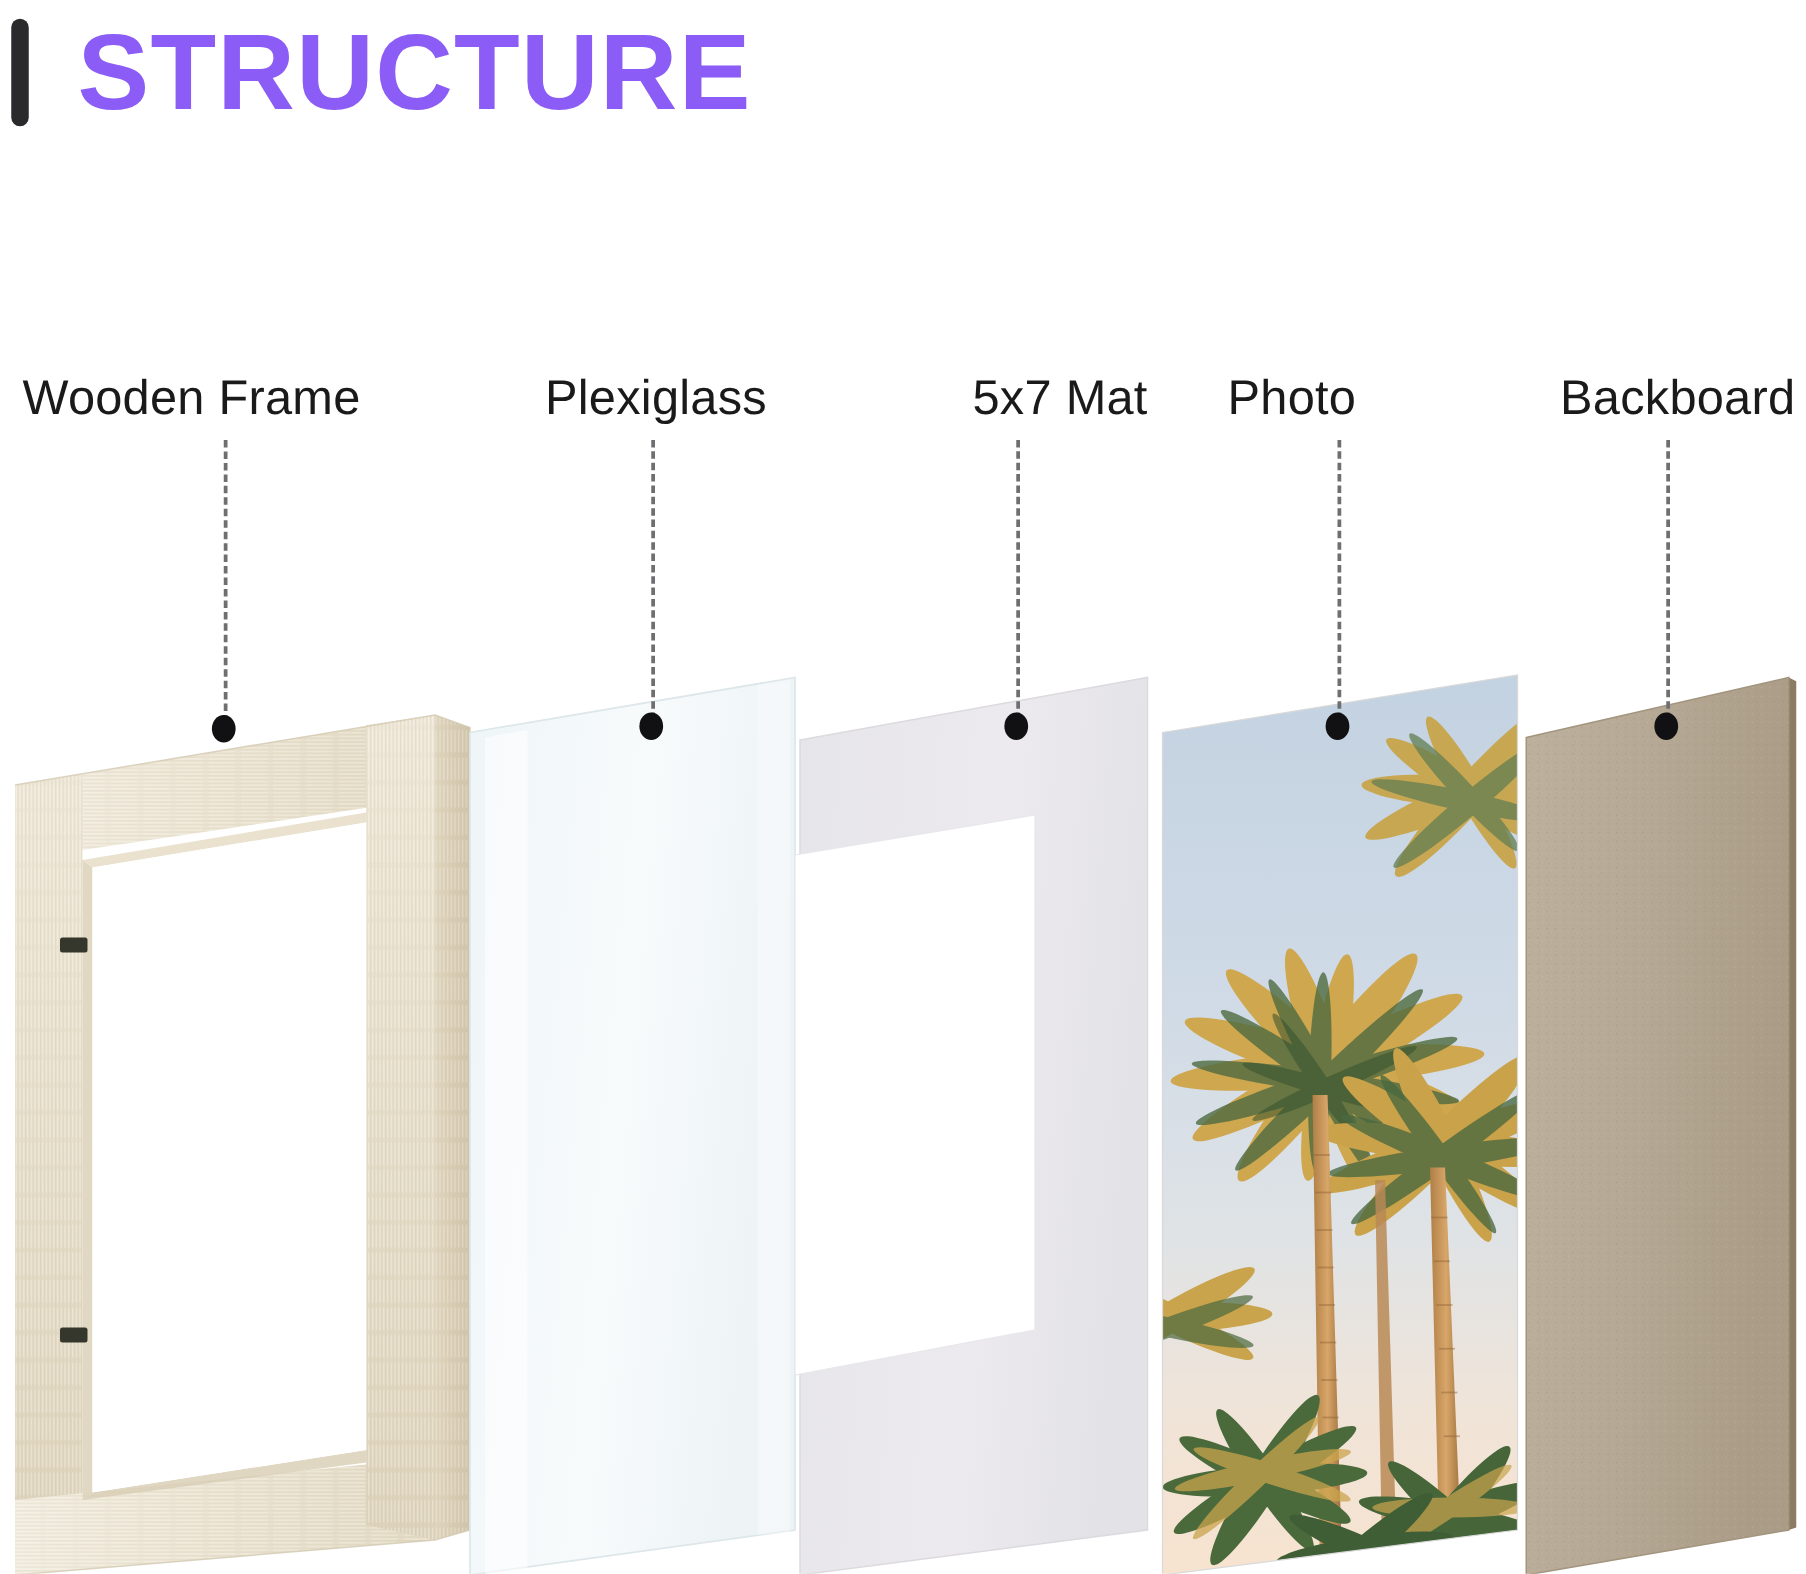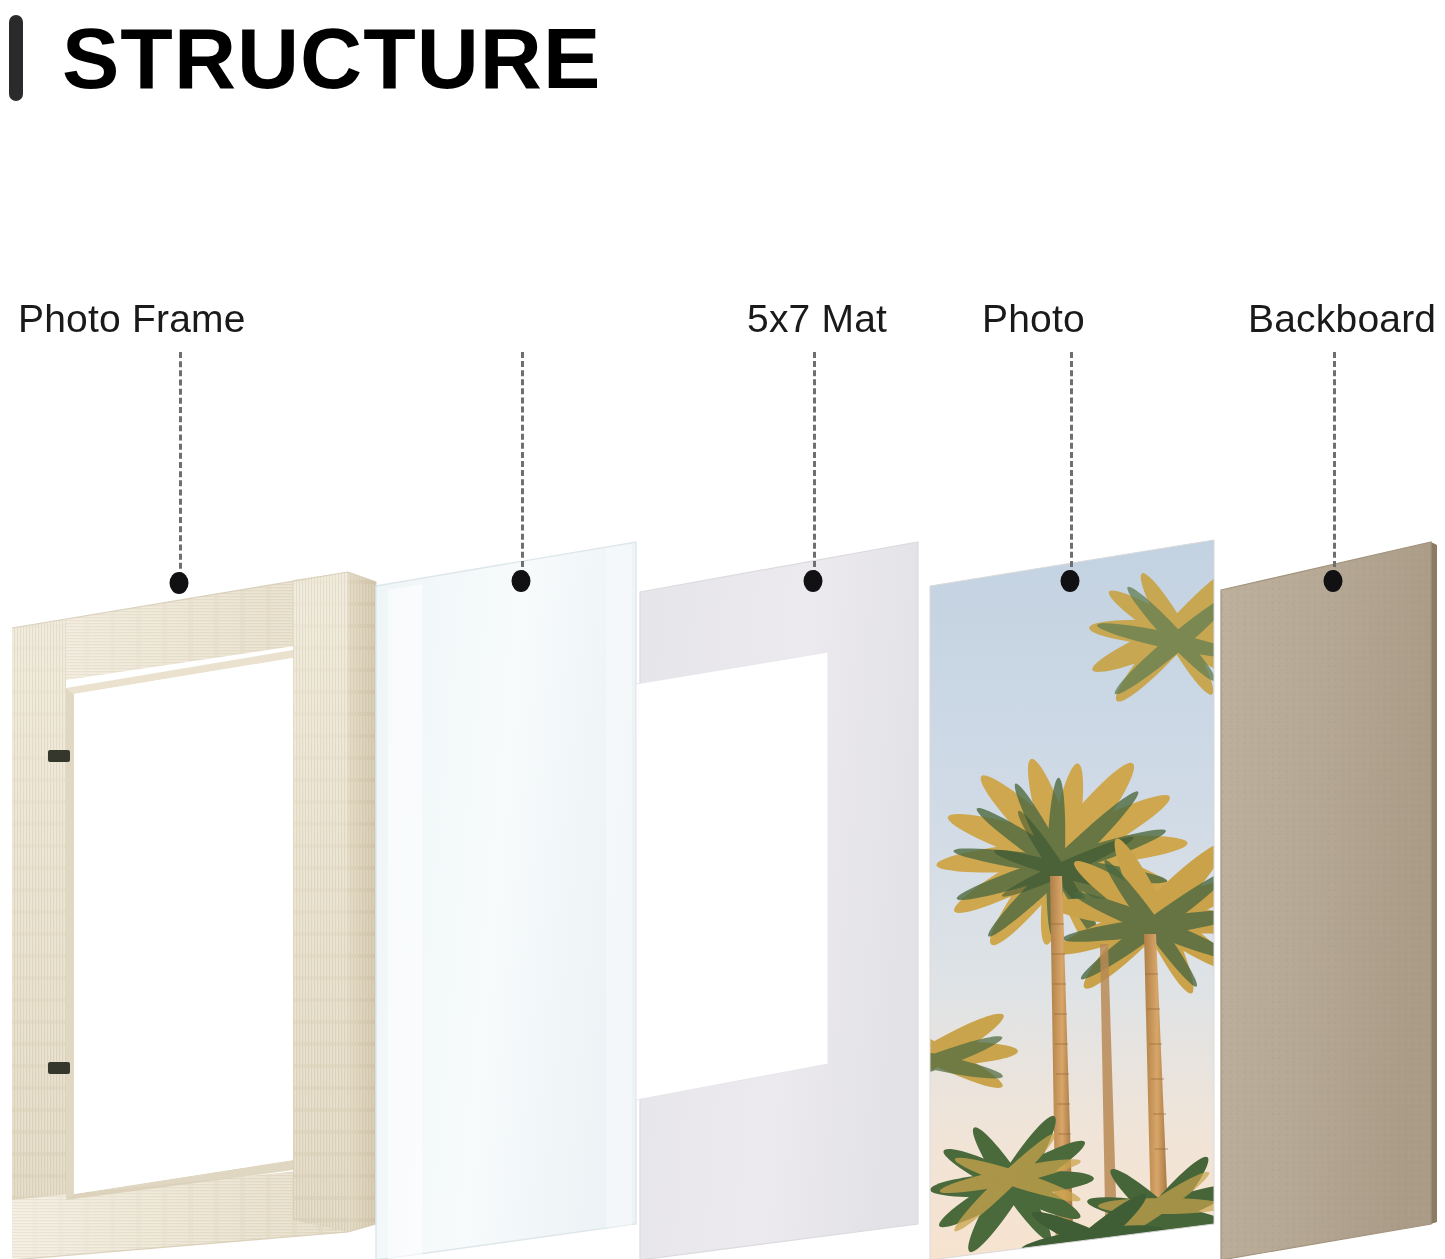--- a/index.html
+++ b/index.html
@@ -10,21 +10,21 @@
 
   
   #title-row { position:absolute; left:0; top:0; width:100%; height:120px; }
   #title-accent {
     position:absolute; left:9px; top:15px; width:14px; height:86px;
     background:#2a2a2c; border-radius:7px;
   }
   #page-title {
     position:absolute; left:62px; top:8px;
     font-size:86px; font-weight:700; letter-spacing:1px;
-    color:#000000; line-height:100px; white-space:nowrap;
+    color:#8b5cf6; line-height:100px; white-space:nowrap;
   }
 
   
   .part-label {
     position:absolute; font-size:39px; font-weight:400; color:#1a1a1a;
     line-height:46px; white-space:nowrap; letter-spacing:0.2px;
   }
 
   
   .leader {
@@ -342,28 +342,29 @@
 
         <polygon points="216,18 222,21 222,698 216,700" fill="#8c7c64"></polygon>
         <polygon points="6,66 216,18 216,700 6,736" fill="none" stroke="#a2947d" stroke-width="1.2"></polygon>
       </svg>
     </div>
 
   </div>
 
   <div class="leader" style="left:179px; top:352px; height:226px;"></div>
   <div class="leader-dot" style="left:179px; top:572px;"></div>
-  <div class="part-label" style="left:18px; top:296px;">Photo Frame</div>
+  <div class="part-label" style="left:18px; top:296px;">Wooden Frame</div>
 
   <div class="leader" style="left:521px; top:352px; height:224px;"></div>
   <div class="leader-dot" style="left:521px; top:570px;"></div>
+  <div class="part-label" style="left:436px; top:296px;">Plexiglass</div>
 
   <div class="leader" style="left:813px; top:352px; height:224px;"></div>
   <div class="leader-dot" style="left:813px; top:570px;"></div>
-  <div class="part-label" style="left:747px; top:296px;">5x7 Mat</div>
+  <div class="part-label" style="left:778px; top:296px;">5x7 Mat</div>
 
   <div class="leader" style="left:1070px; top:352px; height:224px;"></div>
   <div class="leader-dot" style="left:1070px; top:570px;"></div>
   <div class="part-label" style="left:982px; top:296px;">Photo</div>
 
   <div class="leader" style="left:1333px; top:352px; height:224px;"></div>
   <div class="leader-dot" style="left:1333px; top:570px;"></div>
   <div class="part-label" style="left:1248px; top:296px;">Backboard</div>
 
 </div>

